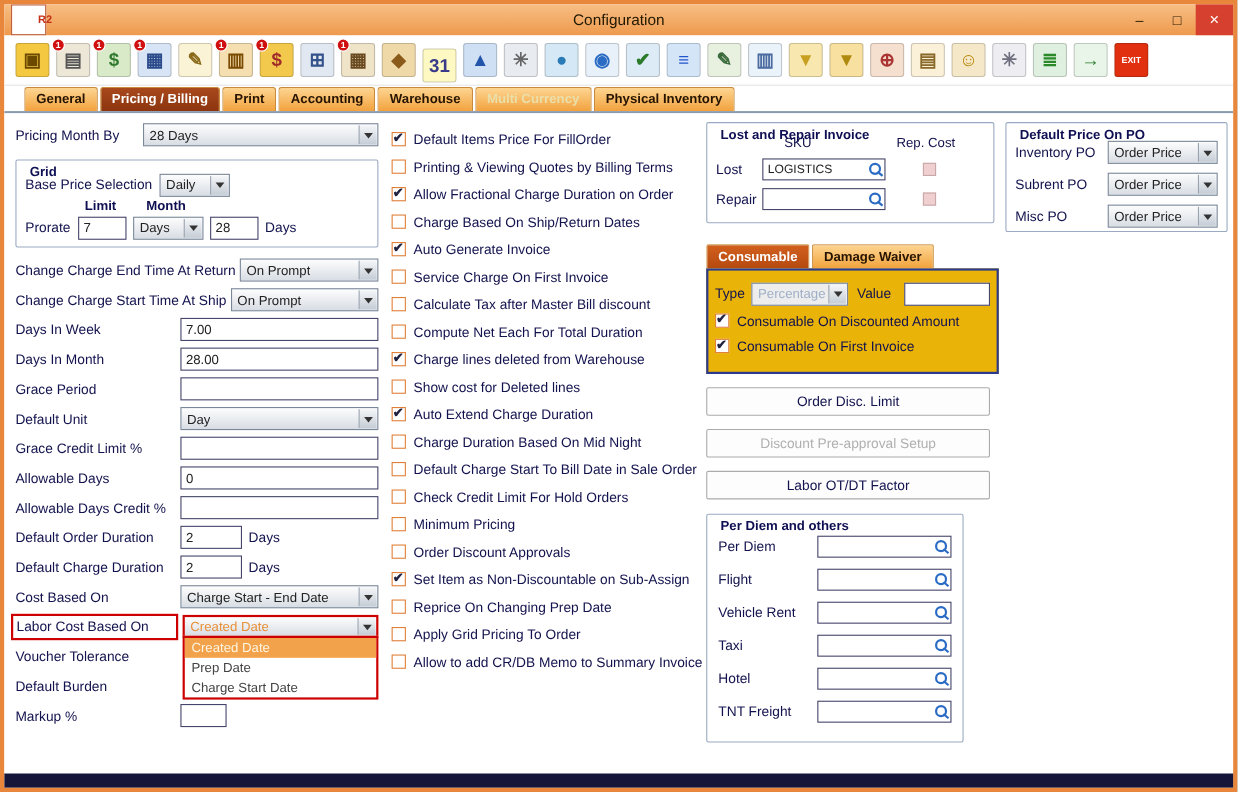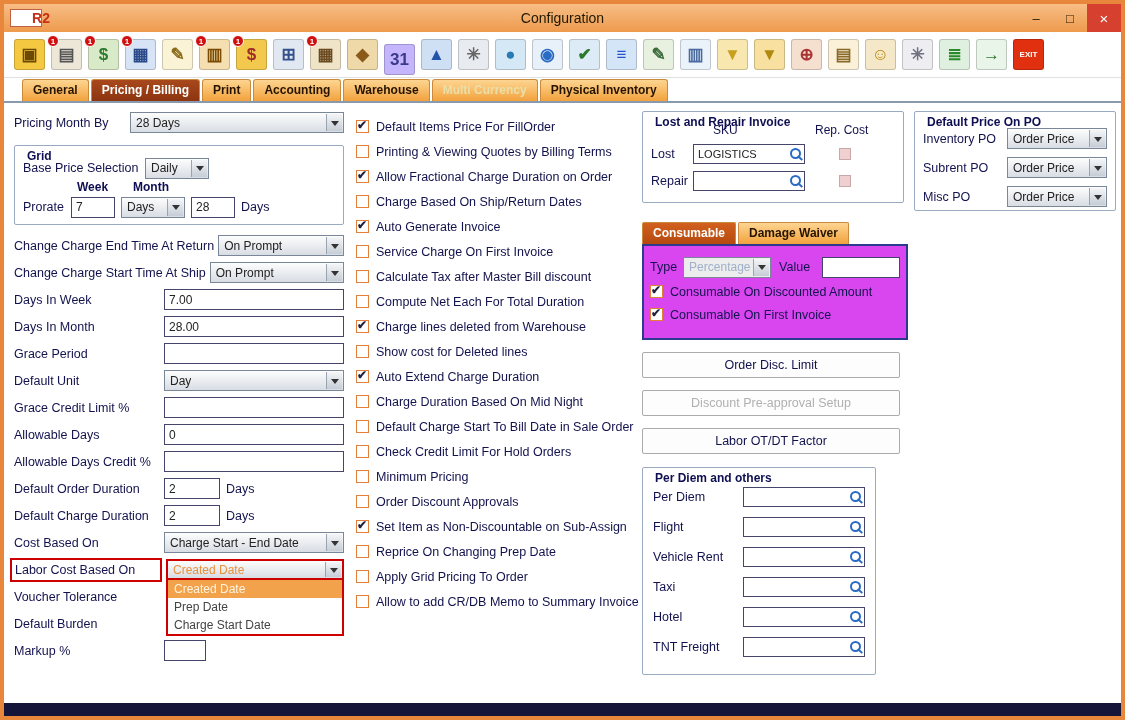--- a/index.html
+++ b/index.html
@@ -3,22 +3,22 @@
 <meta charset="utf-8">
 <style>
   * { box-sizing: border-box; }
   body { margin:0; background:#9a9a9a; font-family:"Liberation Sans", sans-serif; }
   .window { width:1125px; height:720px; border:4px solid #E8873C; background:#fff;
             display:flex; flex-direction:column; position:relative; }
 
   
   .titlebar { height:28px; flex:0 0 28px; background:linear-gradient(#F8C causes 0,#EE9A4D); }
   .titlebar { background:linear-gradient(#F7BE85,#EE9A4D); display:flex; align-items:center; position:relative; }
-  .logo { margin-left:6px; width:26px; height:18px; background:#fff; border:1px solid #C06040;
-          color:#C43018; font-weight:bold; font-size:14px; display:flex; align-items:center; justify-content:center; z-index:2;padding-left:30px; }
+  .logo { margin-left:6px; width:26px; height:28px; background:#fff; border:1px solid #C06040;
+          color:#C43018; font-weight:bold; font-size:10px; display:flex; align-items:center; justify-content:center; z-index:2;padding-left:30px; }
   .title { position:absolute; left:0; right:0; text-align:center; font-size:14px; color:#201800; }
   .winbtns { margin-left:auto; display:flex; z-index:2; height:100%; align-items:stretch; }
   .winbtn { width:34px; display:flex; align-items:center; justify-content:center; font-size:13px; color:#201800; }
   .winbtn.close { background:#D6402E; color:#fff; font-size:15px; }
 
   
   .toolbar { flex:0 0 46px; display:flex; align-items:center; gap:6px; padding:0 10px;
              background:#fff; border-bottom:1px solid #E2E2E2; }
   .tbicon { position:relative; width:31px; height:31px; border:1px solid rgba(0,0,0,.18); border-radius:3px;
             display:flex; align-items:center; justify-content:center; font-size:17px; font-weight:bold; cursor:default; }
@@ -102,21 +102,21 @@
   .pobox { left:910px; top:8px; width:202px; height:100px; padding-top:12px; }
   .porow { display:flex; align-items:center; height:29px; padding:0 8px; }
   .polabel { width:84px; font-size:12.5px; color:#12124E; flex:0 0 auto; }
 
   .ctabs { position:absolute; left:638px; top:119px; display:flex; gap:2px; }
   .ctab { padding:3px 10px 4px; font-size:12px; font-weight:bold; border:1px solid #C98B3B; border-bottom:none;
           background:linear-gradient(#FDD591,#F2A23D); color:#261400; border-radius:2px 2px 0 0; }
   .ctab.active { background:linear-gradient(#D2601E,#B5490F); color:#fff; }
 
   .cpanel { position:absolute; left:638px; top:141px; width:266px; height:96px;
-            border:2px solid #2B3A8C; background:#d946ef; padding:8px 6px 2px; }
+            border:2px solid #2B3A8C; background:#eab308; padding:8px 6px 2px; }
   .flabel2 { font-size:12.5px; color:#12124E; margin-right:6px; white-space:nowrap; }
   .cpanel .sel { flex:0 0 auto; width:88px; }
   .cpanel .inp { flex:0 0 auto; width:78px; margin-left:6px; }
   .cchk { display:flex; align-items:center; height:23px; }
 
   .rbtn { position:absolute; left:638px; width:258px; height:26px; border:1px solid #ABABAB;
           border-radius:2px; background:#FDFDFD; display:flex; align-items:center; justify-content:center;
           font-size:12.5px; color:#12124E; }
   .rbtn.disabled { color:#B0B0B0; }
 
@@ -144,21 +144,21 @@
       <div class="tbicon" style="background: rgb(245, 200, 66); color: rgb(107, 74, 0);">▣</div>
       <div class="tbicon" style="background: rgb(237, 231, 216); color: rgb(85, 85, 85);">▤<span class="badge">1</span></div>
       <div class="tbicon" style="background: rgb(217, 234, 200); color: rgb(47, 122, 47);">$<span class="badge">1</span></div>
       <div class="tbicon" style="background: rgb(214, 228, 245); color: rgb(42, 74, 138);">▦<span class="badge">1</span></div>
       <div class="tbicon" style="background: rgb(251, 243, 213); color: rgb(138, 106, 26);">✎</div>
       <div class="tbicon" style="background: rgb(245, 222, 176); color: rgb(122, 74, 0);">▥<span class="badge">1</span></div>
       <div class="tbicon" style="background: rgb(242, 201, 76); color: rgb(161, 42, 42);">$<span class="badge">1</span></div>
       <div class="tbicon" style="background: rgb(226, 232, 242); color: rgb(51, 81, 138);">⊞</div>
       <div class="tbicon" style="background: rgb(239, 227, 200); color: rgb(106, 74, 32);">▦<span class="badge">1</span></div>
       <div class="tbicon" style="background: rgb(240, 217, 168); color: rgb(138, 90, 26);">◆</div>
-      <div class="tbicon" style="background: #c4b5fd; color: rgb(58, 58, 138); margin-top: 10px;">31</div>
+      <div class="tbicon" style="background: #fef9c3; color: rgb(58, 58, 138); margin-top: 10px;">31</div>
       <div class="tbicon" style="background: rgb(207, 224, 245); color: rgb(34, 85, 170);">▲</div>
       <div class="tbicon" style="background: rgb(232, 236, 240); color: rgb(102, 102, 102);">✳</div>
       <div class="tbicon" style="background: rgb(213, 232, 245); color: rgb(42, 122, 181);">●</div>
       <div class="tbicon" style="background: rgb(232, 240, 250); color: rgb(42, 107, 196);">◉</div>
       <div class="tbicon" style="background: rgb(221, 235, 247); color: rgb(42, 122, 42);">✔</div>
       <div class="tbicon" style="background: rgb(213, 229, 248); color: rgb(34, 85, 204);">≡</div>
       <div class="tbicon" style="background: rgb(232, 240, 224); color: rgb(58, 106, 58);">✎</div>
       <div class="tbicon" style="background: rgb(234, 242, 250); color: rgb(74, 106, 160);">▥</div>
       <div class="tbicon" style="background: rgb(248, 232, 176); color: rgb(200, 160, 32);">▼</div>
       <div class="tbicon" style="background: rgb(248, 224, 160); color: rgb(176, 138, 16);">▼</div>
@@ -195,21 +195,21 @@
       <div class="gridbox">
         <span class="gtitle">Grid</span>
         <div class="frow" style="height:24px">
           <span class="flabel" style="min-width:122px">Base Price Selection</span>
           <div class="sel" style="flex:0 0 auto;width:64px">
             <span class="selval">Daily</span>
             <span class="arrow"></span>
           </div>
         </div>
         <div class="wmrow">
-          <span class="wmh" style="left:54px">Week</span>
+          <span class="wmh" style="left:54px">Limit</span>
           <span class="wmh" style="left:110px">Month</span>
         </div>
         <div class="frow" style="height:24px">
           <span class="flabel" style="min-width:48px">Prorate</span>
           <input class="inp" style="flex: 0 0 auto; width: 44px;" value="7">
           <div class="sel" style="flex:0 0 auto;width:64px;margin-left:6px">
             <span class="selval">Days</span>
             <span class="arrow"></span>
           </div>
           <input class="inp" style="flex: 0 0 auto; width: 44px; margin-left: 6px;" value="28">

